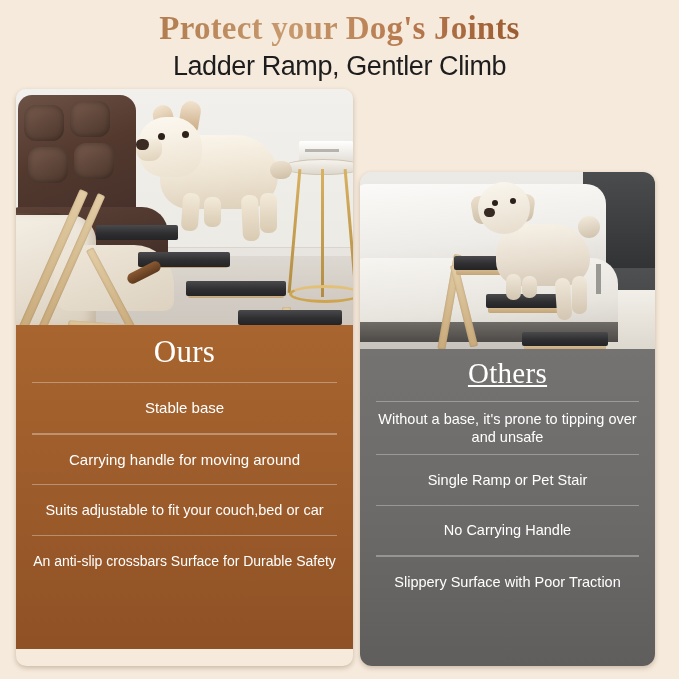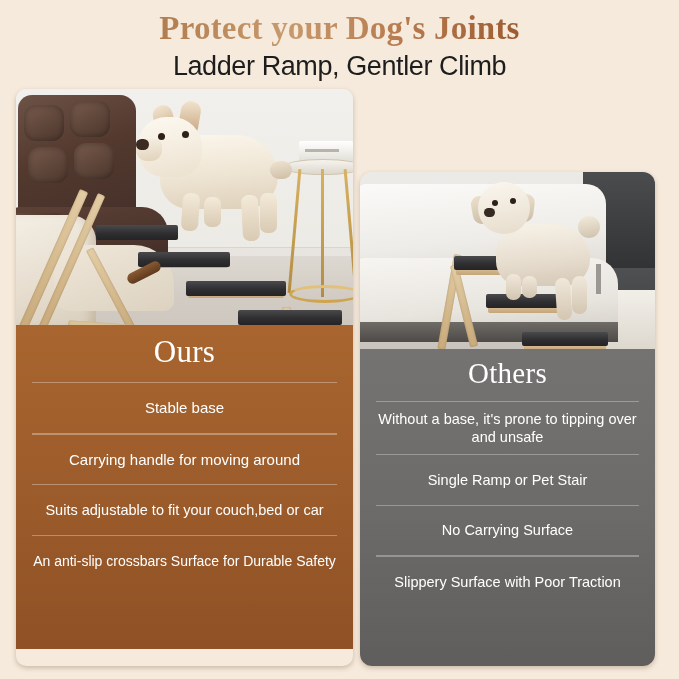--- a/index.html
+++ b/index.html
@@ -136,21 +136,21 @@
   
   .table{position:absolute;left:0;width:100%;}
   .tbl-ours{top:236px;height:324px;background:linear-gradient(180deg,#a8652f 0%,#9d5c2b 48%,#8f5125 100%);}
   .tbl-others{top:177px;height:317px;background:linear-gradient(180deg,#757371 0%,#6d6b69 50%,#605e5c 100%);}
 
   .col-head{
     text-align:center;font-family:"Liberation Serif", serif;
     color:#fff;font-size:31px;letter-spacing:.3px;
   }
   .tbl-ours .col-head{padding:9px 0 12px;}
-  .tbl-others .col-head{padding:8px 0 11px;font-size:29px;}
+  .tbl-others .col-head{padding:8px 0 11px;font-size:29px;text-decoration:underline;}
 
   .rule{height:1px;margin:0 16px;background:rgba(255,255,255,.32);}
   .tbl-others .rule{background:rgba(255,255,255,.3);}
 
   .row{
     display:flex;align-items:center;justify-content:center;text-align:center;
     color:#fff;padding:0 10px;box-sizing:border-box;
   }
   .tbl-ours .row{height:49.6px;font-size:15px;}
   .tbl-others .row{height:49.6px;font-size:14.5px;line-height:1.25;}
@@ -293,18 +293,18 @@
     </div>
   </div>
 
   <div class="table tbl-others">
     <div class="col-head">Others</div>
     <div class="rule"></div>
     <div class="row r1">Without a base, it's prone to tipping over and unsafe</div>
     <div class="rule"></div>
     <div class="row r2">Single Ramp or Pet Stair</div>
     <div class="rule"></div>
-    <div class="row r3">No Carrying Surface</div>
+    <div class="row r3">No Carrying Handle</div>
     <div class="rule"></div>
     <div class="rule"></div>
     <div class="row r5">Slippery Surface with Poor Traction</div>
   </div>
 </div>
 
 </body></html>

